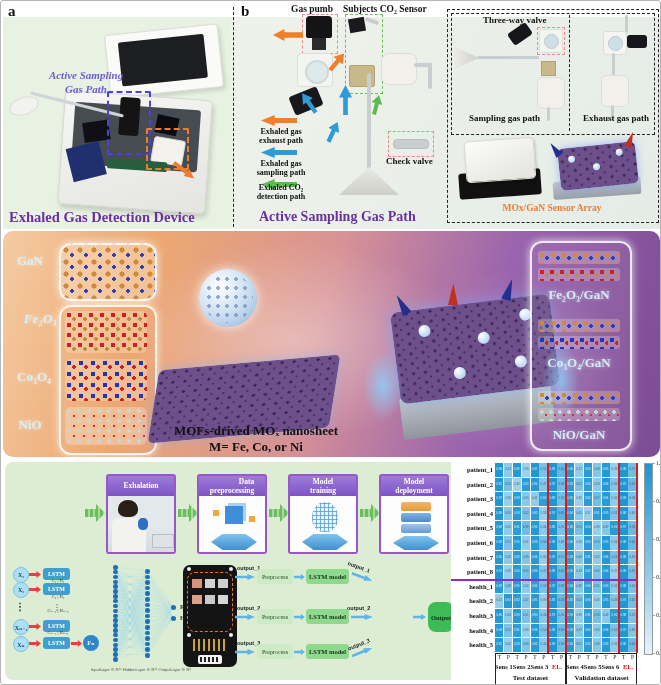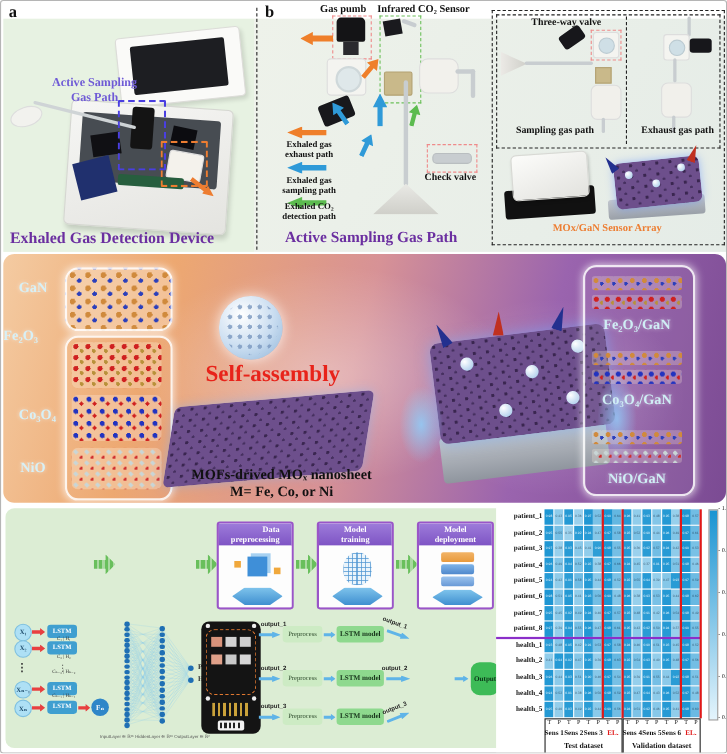--- a/index.html
+++ b/index.html
@@ -1,19 +1,19 @@
 <!DOCTYPE html>
 <html><head>
 <meta charset="utf-8">
 <style>
   html,body{margin:0;padding:0;background:#fff;}
   body{font-family:"Liberation Serif","DejaVu Serif",serif;}
   #fig{position:relative;width:661px;height:685px;background:#fff;border:1px solid #b5b5b5;box-sizing:border-box;overflow:hidden;border-radius:3px;}
   .abs{position:absolute;}
-  .prelines{white-space:pre-line;}
+  .prelines{white-space:pre-line;font-style:italic;}
   .ctr{text-align:center;}
   .tag{font-weight:bold;font-size:15px;color:#111;}
   .dashblue{border:2px dashed #4a3fe0;}
   .dashorange{border:2px dashed #ed7d31;}
   .dashred{border:1.5px dashed #ef8a8a;}
   .dashgreen{border:1.5px dashed #6cc05a;}
   .dashblack{border:1.6px dashed #222;}
   .capPurple{color:#6b2fa0;font-weight:bold;}
   .lblOrange{color:#ed7d31;font-weight:bold;}
   .lblBluePurple{color:#6f5bd6;font-weight:bold;}
@@ -73,21 +73,21 @@
     <div class="abs dashorange" style="left:143px;top:125px;width:39px;height:38px;border-radius:2px;"></div>
     <div class="abs arrowR" style="left:168px;top:163px;width:26px;height:9px;background:#ed7d31;transform:rotate(38deg);"></div>
     <div class="abs capPurple" style="left:6px;top:206px;width:222px;font-size:14.5px;">Exhaled Gas Detection Device</div>
   </section>
 
   <section class="abs" style="left:230px;top:2px;width:429px;height:226px;">
     <div class="abs" style="left:0;top:14px;width:429px;height:212px;background:linear-gradient(120deg,#eef2ea,#e5ece7);"></div>
     <div class="abs" style="left:2px;top:4px;height:220px;border-left:1.8px dashed #222;"></div>
     <span class="abs tag" style="left:10px;top:0;">b</span>
     <span class="abs" style="left:60px;top:1px;font-size:9.5px;font-weight:bold;color:#111;">Gas pumb</span>
-    <span class="abs" style="left:112px;top:1px;font-size:9.5px;font-weight:bold;color:#111;">Infrared CO₂ Sensor</span>
+    <span class="abs" style="left:112px;top:1px;font-size:9.5px;font-weight:bold;color:#111;">Subjects CO₂ Sensor</span>
 
     <div class="abs dashred" style="left:71px;top:11px;width:34px;height:38px;"></div>
     <div class="abs" style="left:75px;top:13px;width:26px;height:22px;background:#141416;border-radius:4px 4px 2px 2px;"></div>
     <div class="abs" style="left:81px;top:35px;width:14px;height:12px;background:#2a2a2e;"></div>
     <div class="abs dashgreen" style="left:114px;top:11px;width:36px;height:78px;"></div>
     <div class="abs" style="left:118px;top:15px;width:16px;height:14px;background:#1a1a1e;transform:rotate(-10deg);"></div>
     <div class="abs tube" style="left:134px;top:16px;width:14px;height:4px;transform:rotate(20deg);"></div>
     <div class="abs" style="left:118px;top:62px;width:24px;height:20px;background:#c9b98a;border:1px solid #b3a273;border-radius:2px;"></div>
     <div class="abs" style="left:66px;top:50px;width:34px;height:32px;background:#f4f4f0;border:1px solid #ddd;border-radius:4px;">
       <div class="abs" style="left:7px;top:6px;width:20px;height:20px;background:#dfe8ea;border:2px solid #cfd8da;border-radius:50%;"></div>
@@ -166,29 +166,28 @@
     <div class="abs" style="left:120px;top:10px;width:340px;height:200px;background:radial-gradient(closest-side,rgba(255,255,255,.35),transparent);"></div>
     <div class="abs" style="left:380px;top:40px;width:240px;height:180px;background:radial-gradient(closest-side,rgba(255,255,255,.22),transparent);"></div>
 
     <div class="abs lat lat-gan" style="left:56px;top:12px;width:94px;height:54px;"></div>
     <div class="abs lat" style="left:56px;top:74px;width:94px;height:146px;background:transparent;"></div>
     <div class="abs lat-fe" style="left:62px;top:80px;width:82px;height:42px;border-radius:6px;"></div>
     <div class="abs lat-co" style="left:62px;top:128px;width:82px;height:42px;border-radius:6px;"></div>
     <div class="abs lat-nio" style="left:62px;top:176px;width:82px;height:38px;border-radius:6px;"></div>
     <div class="abs" id="mid-left-labels" style="left:0;top:0;width:56px;height:226px;">
         <div class="abs" style="left: 0px; top: 22px; width: 54px; text-align: center; font-size: 13px; font-weight: bold; color: rgb(215, 240, 246); text-shadow: rgba(255, 255, 255, 0.6) 0px 0px 4px;">GaN</div>
-        <div class="abs" style="left: 0px; top: 66px; width: 54px; text-align: left; font-size: 13px; font-weight: bold; color: rgb(215, 240, 246); text-shadow: rgba(255, 255, 255, 0.6) 0px 0px 4px;">Fe₂O₃</div>
+        <div class="abs" style="left: 0px; top: 80px; width: 54px; text-align: right; font-size: 13px; font-weight: bold; color: rgb(215, 240, 246); text-shadow: rgba(255, 255, 255, 0.6) 0px 0px 4px; font-style: italic;">Fe₂O₃</div>
         <div class="abs" style="left: 0px; top: 138px; width: 62px; text-align: center; font-size: 13px; font-weight: bold; color: rgb(215, 240, 246); text-shadow: rgba(255, 255, 255, 0.6) 0px 0px 4px;">Co₃O₄</div>
         <div class="abs" style="left: 0px; top: 186px; width: 54px; text-align: center; font-size: 13px; font-weight: bold; color: rgb(215, 240, 246); text-shadow: rgba(255, 255, 255, 0.6) 0px 0px 4px;">NiO</div>
       </div>
 
     <div class="abs" style="left:196px;top:38px;width:58px;height:58px;border-radius:50%;background:radial-gradient(circle at 35% 30%,#ffffff,#c8dcf0 55%,#8fb4d8);box-shadow:0 0 12px rgba(255,255,255,.8);">
       <div class="abs" style="left:4px;top:4px;width:50px;height:50px;border-radius:50%;background:radial-gradient(circle 2px at 6px 6px,rgba(120,150,190,.8) 97%,transparent);background-size:9px 9px;"></div>
     </div>
-    <div class="abs" style="left:150px;top:96px;width:190px;font-size:21px;font-weight:bold;color:#e8231a;text-align:center;">Self-assembly</div>
     <div class="abs speckle" style="left:150px;top:132px;width:182px;height:72px;border-radius:6px;transform:rotate(-5deg) skewX(-14deg);box-shadow:0 0 10px rgba(120,180,255,.45);"></div>
     <div class="abs" style="left:138px;top:192px;width:230px;font-size:13px;font-weight:bold;color:#111;text-align:center;">MOFs-drived MOₓ nanosheet</div>
     <div class="abs" style="left:138px;top:208px;width:230px;font-size:13px;font-weight:bold;color:#111;text-align:center;">M= Fe, Co, or Ni</div>
 
     <div class="abs" style="left:398px;top:158px;width:152px;height:42px;background:linear-gradient(180deg,#c3c7cd,#8f959e);border-radius:4px;transform:rotate(-7deg);"></div>
     <div class="abs speckle" style="left:392px;top:72px;width:160px;height:92px;border-radius:8px;transform:rotate(-7deg);box-shadow:0 0 14px rgba(110,170,255,.55);">
       <div class="abs" style="left:26px;top:16px;width:12px;height:12px;border-radius:50%;background:radial-gradient(circle at 35% 30%,#fff,#9cc3e8);"></div>
       <div class="abs" style="left:84px;top:30px;width:12px;height:12px;border-radius:50%;background:radial-gradient(circle at 35% 30%,#fff,#9cc3e8);"></div>
       <div class="abs" style="left:128px;top:12px;width:12px;height:12px;border-radius:50%;background:radial-gradient(circle at 35% 30%,#fff,#9cc3e8);"></div>
       <div class="abs" style="left:56px;top:62px;width:12px;height:12px;border-radius:50%;background:radial-gradient(circle at 35% 30%,#fff,#9cc3e8);"></div>
@@ -211,20 +210,31 @@
         <div class="abs" style="left: 0px; top: 56px; width: 98px; text-align: center; font-size: 13px; font-weight: bold; color: rgb(207, 238, 245); text-shadow: rgba(255, 255, 255, 0.5) 0px 0px 4px;">Fe₂O₃/GaN</div>
         <div class="abs" style="left: 0px; top: 124px; width: 98px; text-align: center; font-size: 13px; font-weight: bold; color: rgb(207, 238, 245); text-shadow: rgba(255, 255, 255, 0.5) 0px 0px 4px;">Co₃O₄/GaN</div>
         <div class="abs" style="left: 0px; top: 196px; width: 98px; text-align: center; font-size: 13px; font-weight: bold; color: rgb(207, 238, 245); text-shadow: rgba(255, 255, 255, 0.5) 0px 0px 4px;">NiO/GaN</div>
       </div>
   </section>
 
   <section class="abs" id="bpanel" style="left:2px;top:458px;width:657px;height:225px;">
     <div class="abs" style="left:2px;top:3px;width:458px;height:218px;background:#dcedd4;border-radius:8px;"></div>
     <div class="abs" id="steps-row" style="left:0;top:0;width:464px;height:110px;">
         <div class="abs stripedArrow" style="left: 82px; top: 45px; width: 20px; height: 18px;"></div>
+        <div class="abs stepbox" style="left: 103px; top: 15px; width: 70px; height: 80px;">
+          <div class="abs stephdr" style="left: 0px; top: 0px; width: 100%; height: 20px;">
+            <span style="white-space: pre-line; text-align: center;">Exhalation</span>
+          </div>
+          <div class="abs simg s1" style="left: 0px; top: 20px; width: 100%; height: 56px;">
+            <div class="abs" style="left: 10px; top: 4px; width: 20px; height: 17px; border-radius: 50% 50% 40% 40%; background: rgb(38, 32, 25);"></div>
+            <div class="abs" style="left: 4px; top: 22px; width: 34px; height: 34px; border-radius: 6px 6px 0px 0px; background: rgb(242, 242, 240);"></div>
+            <div class="abs" style="left: 30px; top: 22px; width: 10px; height: 12px; border-radius: 40%; background: rgb(47, 111, 192);"></div>
+            <div class="abs" style="left: 44px; top: 38px; width: 20px; height: 12px; background: rgb(223, 227, 230); border: 1px solid rgb(184, 192, 198);"></div>
+          </div>
+        </div>
         <div class="abs stripedArrow" style="left: 175px; top: 45px; width: 20px; height: 18px;"></div>
         <div class="abs stepbox" style="left: 194px; top: 15px; width: 70px; height: 80px;">
           <div class="abs stephdr" style="left: 0px; top: 0px; width: 100%; height: 20px;">
             <span style="white-space: pre-line; text-align: right;">Data
 preprocessing</span>
           </div>
           <div class="abs simg s2" style="left: 0px; top: 20px; width: 100%; height: 56px;">
             <div class="abs" style="left: 12px; top: 38px; width: 46px; height: 16px; background: linear-gradient(rgb(127, 196, 236), rgb(63, 143, 208)); clip-path: polygon(25% 0px, 75% 0px, 100% 50%, 75% 100%, 25% 100%, 0px 50%);"></div>
             <div class="abs" style="left: 26px; top: 10px; width: 18px; height: 18px; background: rgb(63, 143, 216); box-shadow: rgba(130, 190, 235, 0.7) 3px -3px 0px;"></div>
             <div class="abs" style="left: 14px; top: 14px; width: 6px; height: 6px; background: rgb(240, 168, 60);"></div>

